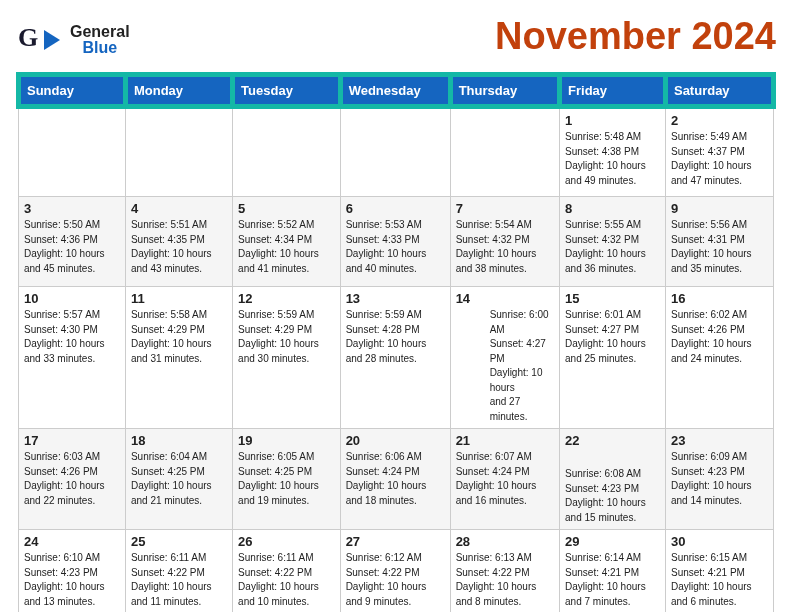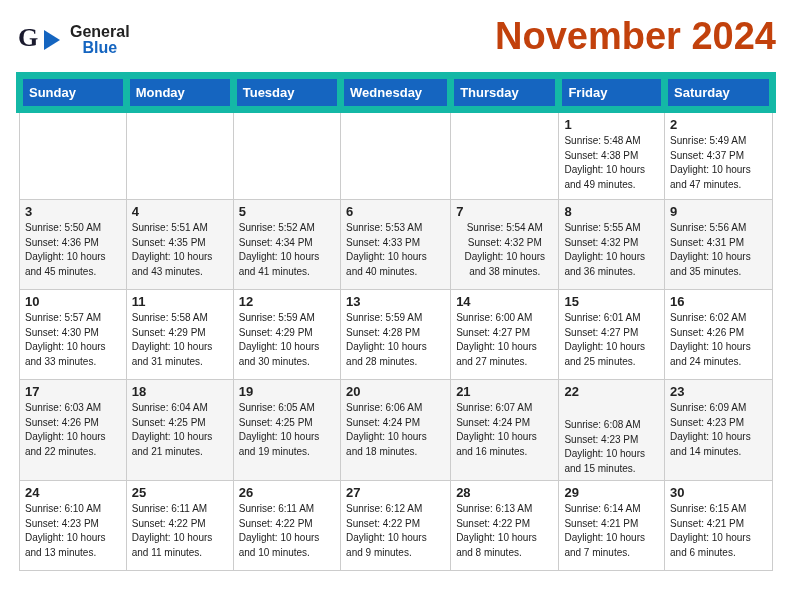--- a/index.html
+++ b/index.html
@@ -35,21 +35,21 @@
       border-collapse: collapse;
       margin-top: 8px;
     }
     .calendar-table th {
       background: #1565c0;
       color: #fff;
       font-size: 13px;
       font-weight: bold;
       text-align: left;
       padding: 6px 6px;
-      border: 7px solid #14b8a6;
+      border: 5px solid #14b8a6;
     }
     .calendar-table td {
       border: 1px solid #ccc;
       vertical-align: top;
       padding: 4px 5px;
       font-size: 10.5px;
       color: #222;
       width: 113px;
       height: 90px;
       background: #fff;
@@ -176,21 +176,21 @@
         </td>
         <td>
           <span class="day-number">6</span>
           <div class="day-info" style="white-space: pre-line;">Sunrise: 5:53 AM
 Sunset: 4:33 PM
 Daylight: 10 hours
 and 40 minutes.</div>
         </td>
         <td>
           <span class="day-number">7</span>
-          <div class="day-info" style="white-space: pre-line; text-align: center;">Sunrise: 5:54 AM
+          <div class="day-info" style="white-space: pre-line;">Sunrise: 5:54 AM
 Sunset: 4:32 PM
 Daylight: 10 hours
 and 38 minutes.</div>
         </td>
         <td>
           <span class="day-number">8</span>
           <div class="day-info" style="white-space: pre-line;">Sunrise: 5:55 AM
 Sunset: 4:32 PM
 Daylight: 10 hours
 and 36 minutes.</div>
@@ -227,21 +227,21 @@
         </td>
         <td>
           <span class="day-number">13</span>
           <div class="day-info" style="white-space: pre-line;">Sunrise: 5:59 AM
 Sunset: 4:28 PM
 Daylight: 10 hours
 and 28 minutes.</div>
         </td>
         <td>
           <span class="day-number">14</span>
-          <div class="day-info" style="white-space: pre-line;">Sunrise: 6:00 AM
+          <div class="day-info" style="white-space: pre-line; margin-left: 34px;">Sunrise: 6:00 AM
 Sunset: 4:27 PM
 Daylight: 10 hours
 and 27 minutes.</div>
         </td>
         <td>
           <span class="day-number">15</span>
           <div class="day-info" style="white-space: pre-line;">Sunrise: 6:01 AM
 Sunset: 4:27 PM
 Daylight: 10 hours
 and 25 minutes.</div>

